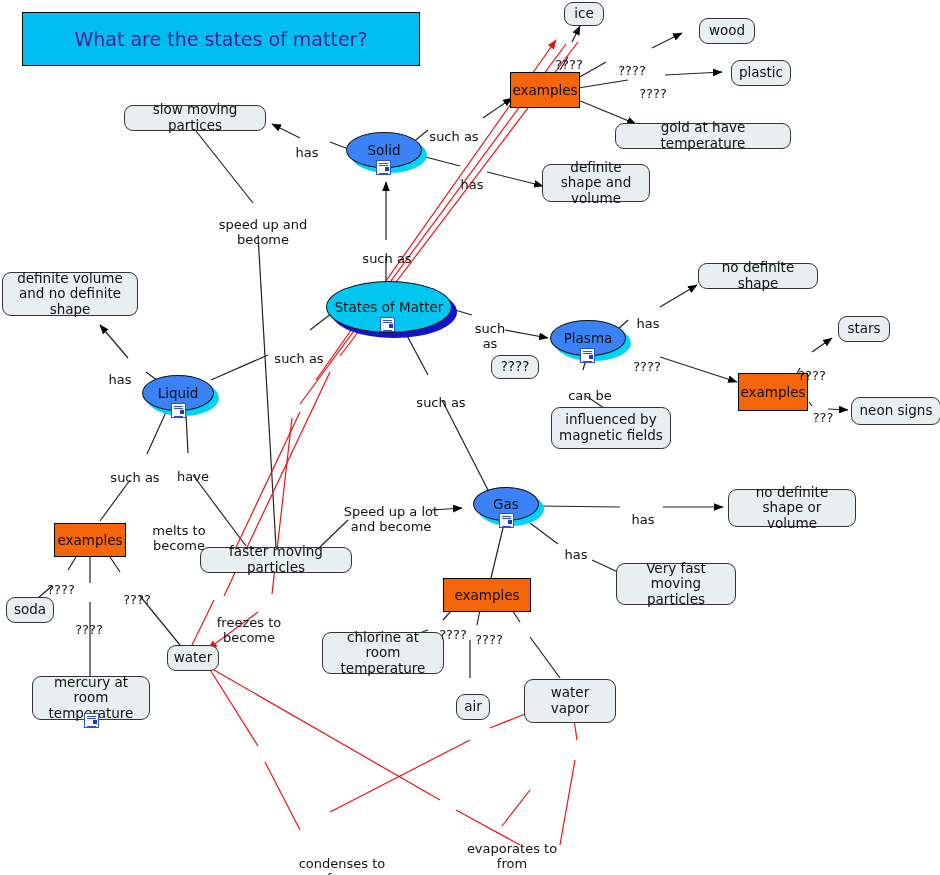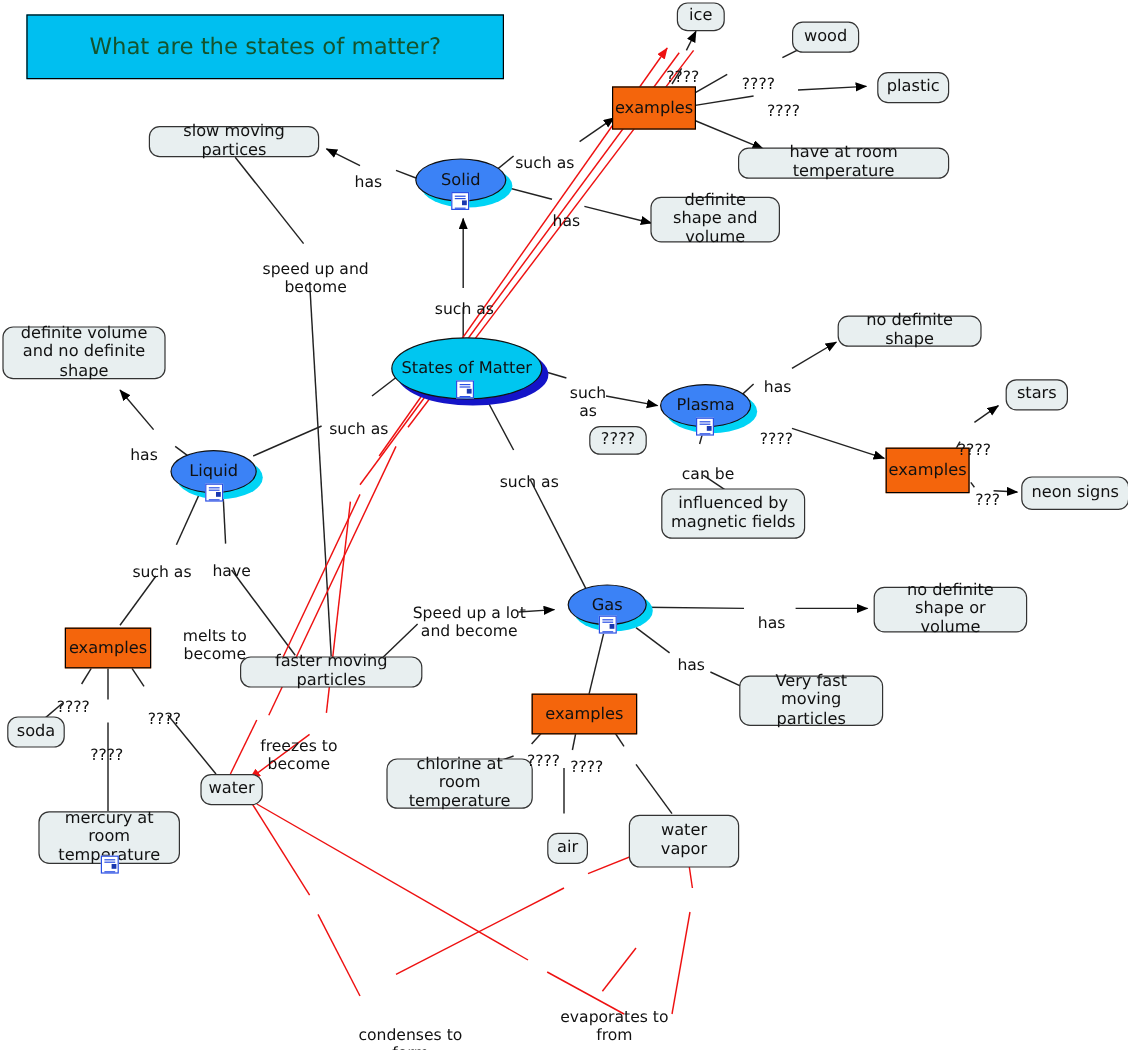--- a/index.html
+++ b/index.html
@@ -4,21 +4,21 @@
 <style>
   html,body{margin:0;padding:0;background:#ffffff;}
   body{font-family:"DejaVu Sans",sans-serif;}
   #stage{position:relative;width:940px;height:875px;background:#fff;overflow:hidden;}
   #edges{position:absolute;left:0;top:0;width:940px;height:875px;}
 
   
   .title-box{
     position:absolute;background:#00BFF0;border:1px solid #000;
     display:flex;align-items:center;justify-content:center;
-    font-size:19px;color:#14532d;
+    font-size:19px;color:#4c1d95;
   }
 
   
   .rbox{
     position:absolute;background:#E8EFF0;border:1px solid #333;
     border-radius:9px;display:flex;align-items:center;justify-content:center;
     text-align:center;font-size:13.5px;color:#111;line-height:1.15;
     box-sizing:border-box;padding:2px 7px;
   }
 
@@ -311,30 +311,30 @@
   </div>
 
   <div class="rbox" style="left:491px;top:355px;width:48px;height:24px;">
     <span>????</span>
   </div>
 
   <div class="rbox" style="left:564px;top:2px;width:40px;height:24px;">
     <span>ice</span>
   </div>
 
-  <div class="rbox" style="left:660px;top:18px;width:56px;height:26px;">
+  <div class="rbox" style="left:699px;top:18px;width:56px;height:26px;">
     <span>wood</span>
   </div>
 
   <div class="rbox" style="left:731px;top:60px;width:60px;height:26px;">
     <span>plastic</span>
   </div>
 
   <div class="rbox" style="left:615px;top:123px;width:176px;height:26px;">
-    <span>have at room temperature</span>
+    <span>gold at have temperature</span>
   </div>
 
   <div class="rbox" style="left:6px;top:597px;width:48px;height:26px;">
     <span>soda</span>
   </div>
 
   <div class="rbox" style="left:32px;top:676px;width:118px;height:44px;">
     <span>mercury at room
 temperature</span>
   </div>

